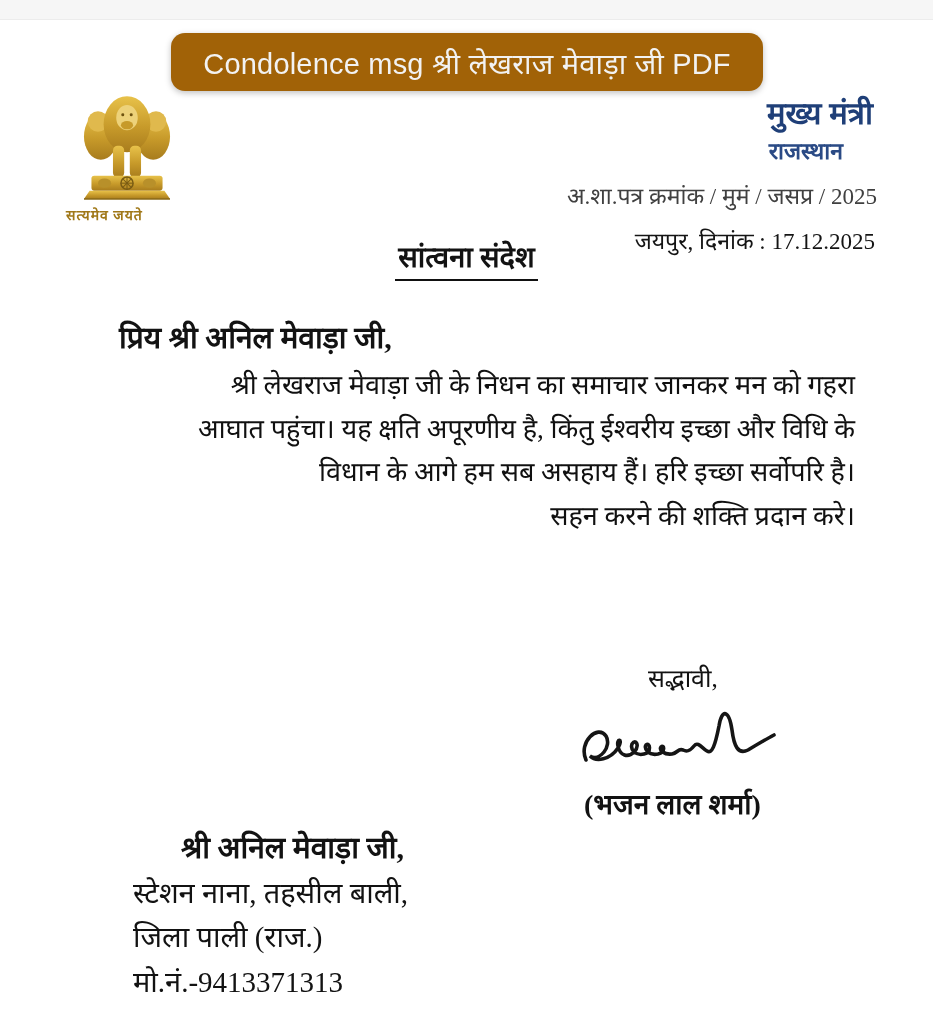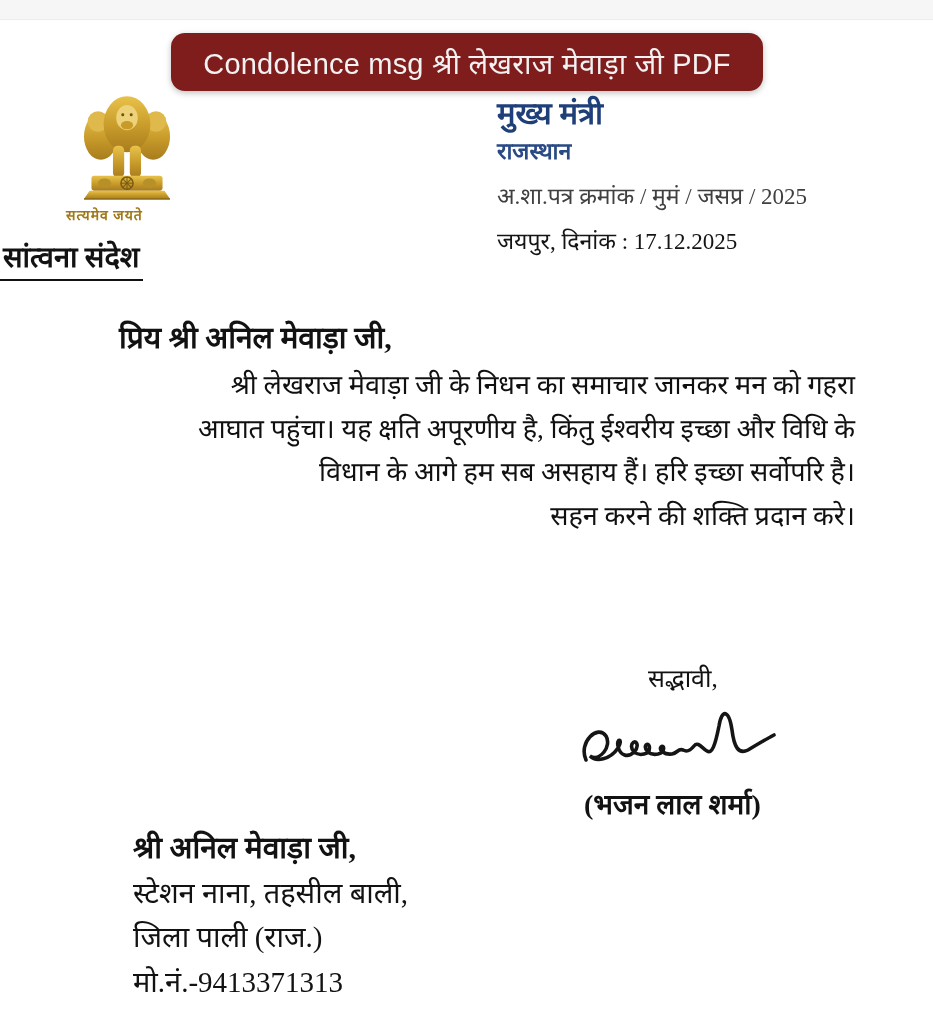--- a/index.html
+++ b/index.html
@@ -7,50 +7,50 @@
   .page {
     position:relative; width:933px; height:1024px; background:#ffffff;
     overflow:hidden; font-family:"Liberation Serif","DejaVu Serif",serif; color:#121212;
   }
   .top-band {
     position:absolute; left:0; top:0; width:100%; height:20px;
     background:#f6f6f6; border-bottom:1px solid #ececec;
   }
   .title-pill {
     position:absolute; left:171px; top:33px; width:592px; height:58px;
-    background:#7f1d1d; border-radius:14px; color:#f2f2f2;
+    background:#a16207; border-radius:14px; color:#f2f2f2;
     display:flex; align-items:center; justify-content:center;
     font-family:"Liberation Sans","DejaVu Sans",sans-serif;
     font-size:29px; letter-spacing:0.2px;
     box-shadow:0 2px 6px rgba(0,0,0,0.25);
   }
   .emblem-wrap { position:absolute; left:66px; top:84px; width:128px; text-align:left; }
   .emblem-caption {
     margin-top:1px; font-size:14px; font-weight:bold; color:#a07818; letter-spacing:1px;
   }
-  .header-right { position:absolute; right:56px; top:96px; width:380px; }
+  .header-right { position:absolute; right:56px; top:96px; width:380px; text-align:right; }
   .office-title { font-size:31px; font-weight:bold; color:#1f3f78; padding-right:4px; line-height:1.15; }
   .state-title  { font-size:23px; font-weight:bold; color:#2a4a85; padding-right:34px; margin-top:2px; }
   .ref-line  { font-size:23px; color:#404040; margin-top:13px; }
   .date-line { font-size:23px; color:#141414; margin-top:13px; padding-right:2px; }
-  .heading-row { position:absolute; left:0; top:236px; width:100%; text-align:left; }
+  .heading-row { position:absolute; left:0; top:236px; width:100%; text-align:center; }
   .heading {
     display:inline-block; font-size:29px; font-weight:bold;
     border-bottom:2.5px solid #111; padding:0 3px 4px;
   }
   .salutation { position:absolute; left:119px; top:316px; font-size:30px; font-weight:bold; }
   .body-text {
     position:absolute; left:133px; top:364px; width:722px;
     font-size:27px; line-height:43.5px; color:#101010;text-align:right;
   }
   .closing { position:absolute; left:648px; top:660px; font-size:25px; }
   .signature-svg { position:absolute; left:576px; top:698px; }
   .signer { position:absolute; left:584px; top:784px; font-size:28px; font-weight:bold; }
   .recipient { position:absolute; left:133px; top:826px; font-size:29px; line-height:44.5px; }
-  .recipient .r0 { font-size:30px; font-weight:bold; }
+  .recipient .r0 { font-size:30px; font-weight:bold;margin-left:48px; }
 </style>
 </head>
 <body>
 
 <div class="page">
 
   <div class="top-band"></div>
 
   <div class="title-pill">
     <span>Condolence msg श्री लेखराज मेवाड़ा जी PDF</span>

